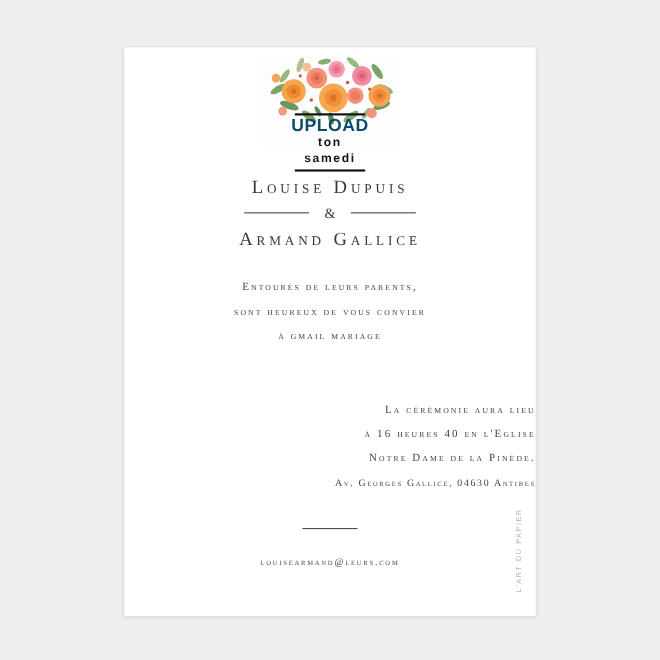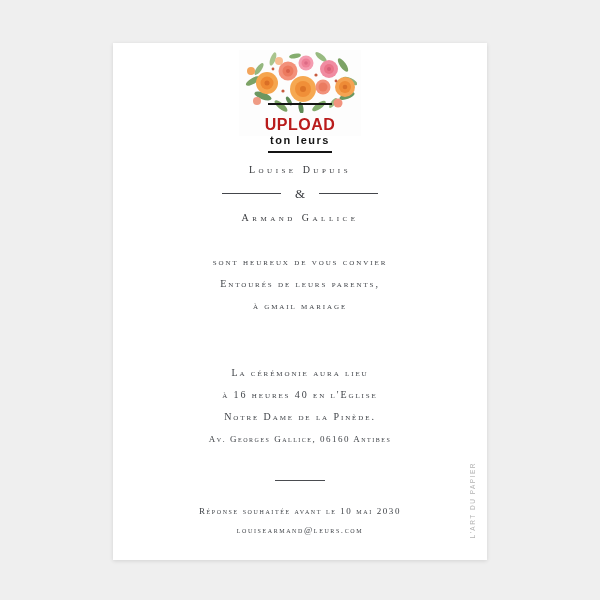--- a/index.html
+++ b/index.html
@@ -52,43 +52,43 @@
     height: 2px;
     background: #141414;
     margin: 0 auto;
   }
   .upload-word {
     font-family: "Liberation Sans", sans-serif;
     font-weight: 700;
     font-size: 16px;
     letter-spacing: 0.5px;
     line-height: 1.12;
-    color: #b91c1c;
-    margin-top: 11px;
+    color: #0c4a6e;
+    margin-top: 1px;
   }
   .upload-sub {
     font-family: "Liberation Sans", sans-serif;
     font-weight: 700;
     font-size: 11px;
     letter-spacing: 1.5px;
     line-height: 1.25;
     color: #141414;
     margin-bottom: 3px;
   }
   
   .names {
     position: absolute;
     top: 118px;
     width: 100%;
     text-align: center;
     color: #37393d;
   }
   .name {
     font-variant: small-caps;
-    font-size: 10px;
+    font-size: 17px;
     letter-spacing: 3.5px;
     line-height: 18px;
     white-space: nowrap;
   }
   .amp-row {
     display: flex;
     align-items: center;
     justify-content: center;
     gap: 14px;
     margin: 8px 0 9px;
@@ -116,21 +116,21 @@
     font-size: 10px;
     letter-spacing: 1.9px;
     line-height: 22px;
     white-space: nowrap;
   }
   .para .line.small {
     font-size: 9px;
     letter-spacing: 1.5px;
   }
   .p1 { top: 208px; }
-  .p2 { top: 319px; }
+  .p2 { top: 319px; text-align: right; }
   .p3 { top: 459px; }
   .p3 .line {
     font-size: 9px;
     letter-spacing: 1.6px;
     line-height: 19px;
   }
   .rsvp-divider {
     position: absolute;
     top: 437px;
     left: 50%;
@@ -207,49 +207,48 @@
           <circle cx="14" cy="50" r="4" fill="#ef9b84"></circle>
           <circle cx="40" cy="40" r="1.6" fill="#c75b3f"></circle>
           <circle cx="73" cy="24" r="1.6" fill="#c75b3f"></circle>
           <circle cx="93" cy="30" r="1.4" fill="#c75b3f"></circle>
           <circle cx="30" cy="18" r="1.4" fill="#c75b3f"></circle>
         </g>
       </svg>
       <div class="upload-overlay">
         <div class="upload-rule"></div>
         <div class="upload-word">UPLOAD</div>
-        <div class="upload-sub">ton leurs</div>
+        <div class="upload-sub">ton samedi</div>
         <div class="upload-rule"></div>
       </div>
     </div>
 
     <div class="names">
       <div class="name">Louise Dupuis</div>
       <div class="amp-row">
         <span class="amp-line"></span>
         <span class="amp">&amp;</span>
         <span class="amp-line"></span>
       </div>
       <div class="name">Armand Gallice</div>
     </div>
 
     <div class="para p1">
+      <span class="line">Entourés de leurs parents,</span>
       <span class="line">sont heureux de vous convier</span>
-      <span class="line">Entourés de leurs parents,</span>
       <span class="line">à gmail mariage</span>
     </div>
 
     <div class="para p2">
       <span class="line">La cérémonie aura lieu</span>
       <span class="line">à 16 heures 40 en l'Eglise</span>
       <span class="line">Notre Dame de la Pinède.</span>
-      <span class="line small">Av. Georges Gallice, 06160 Antibes</span>
+      <span class="line small">Av. Georges Gallice, 04630 Antibes</span>
     </div>
 
     <div class="rsvp-divider"></div>
     <div class="para p3">
-      <span class="line">Réponse souhaitée avant le 10 mai 2030</span>
       <span class="line">louisearmand@leurs.com</span>
     </div>
 
     <div class="vertical-brand">L'ART DU PAPIER</div>
   </div>
 </div>
 
 </body></html>

